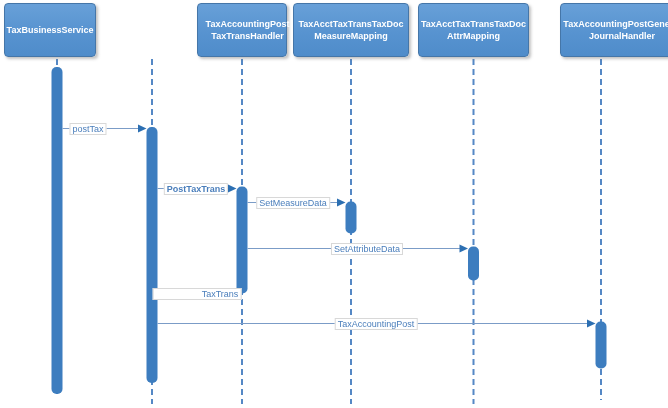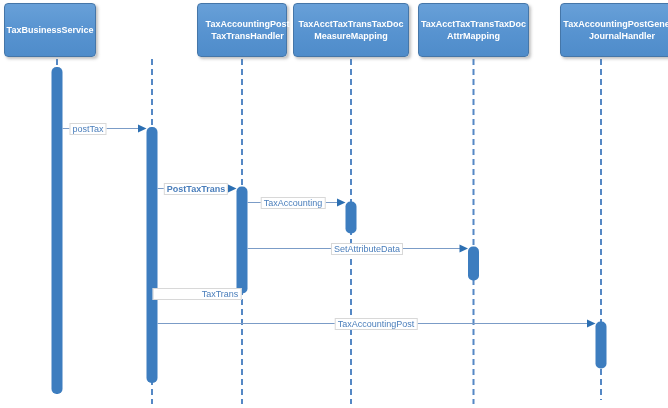--- a/index.html
+++ b/index.html
@@ -75,18 +75,18 @@
 TaxTransHandler</div>
   <div class="head" style="left:293px; width:116px;">TaxAcctTaxTransTaxDoc
 MeasureMapping</div>
   <div class="head" style="left:418px; width:111px;">TaxAcctTaxTransTaxDoc
 AttrMapping</div>
   <div class="head" style="left:560px; width:124px;">TaxAccountingPostGeneral
 JournalHandler</div>
 
   <div class="msg-label" style="left:88px; top:129px;">postTax</div>
   <div class="msg-label" style="left:196px; top:189px;font-weight:bold;">PostTaxTrans</div>
-  <div class="msg-label" style="left:293px; top:203px;">TaxAccounting</div>
+  <div class="msg-label" style="left:293px; top:203px;">SetMeasureData</div>
   <div class="msg-label" style="left:367px; top:249px;">SetAttributeData</div>
   <div class="msg-label" style="left:197px; top:294px;padding-left:48px;">TaxTrans</div>
   <div class="msg-label" style="left:376px; top:324px;">TaxAccountingPost</div>
 
 </div>
 
 </body></html>

